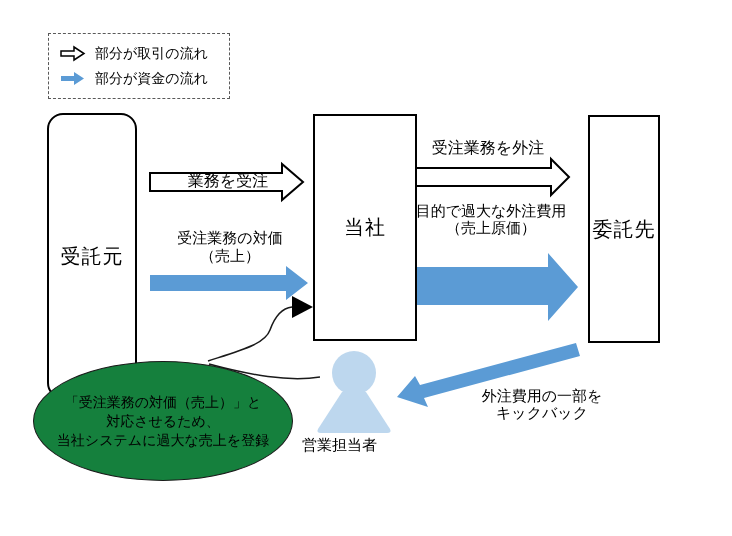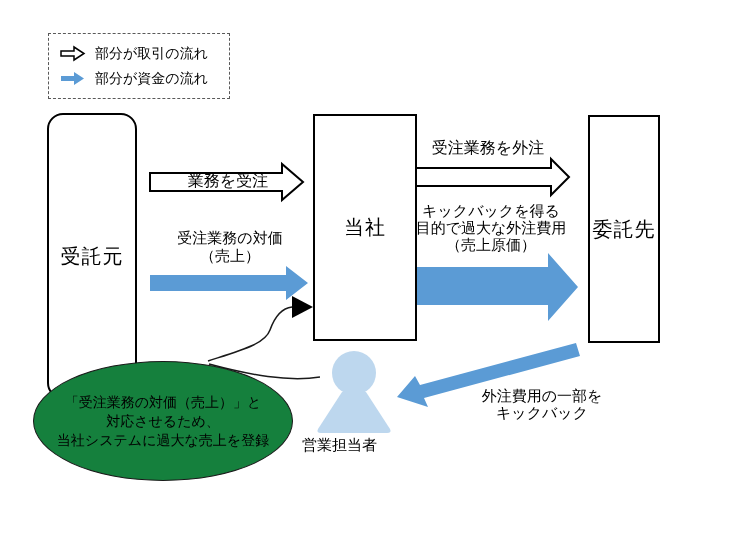--- a/index.html
+++ b/index.html
@@ -99,21 +99,20 @@
   <div class="abs flow-label lbl-order-received">業務を受注</div>
 
   <div class="abs flow-label lbl-order-payment">
     <div>受注業務の対価</div>
     <div>（売上）</div>
   </div>
 
   <div class="abs flow-label lbl-outsource">受注業務を外注</div>
 
   <div class="abs flow-label lbl-excessive">
-    <div>キックバックを得る</div>
     <div>目的で過大な外注費用</div>
     <div>（売上原価）</div>
   </div>
 
   <div class="abs flow-label lbl-kickback">
     <div>外注費用の一部を</div>
     <div>キックバック</div>
   </div>
 
   <div class="abs lbl-person">営業担当者</div>

